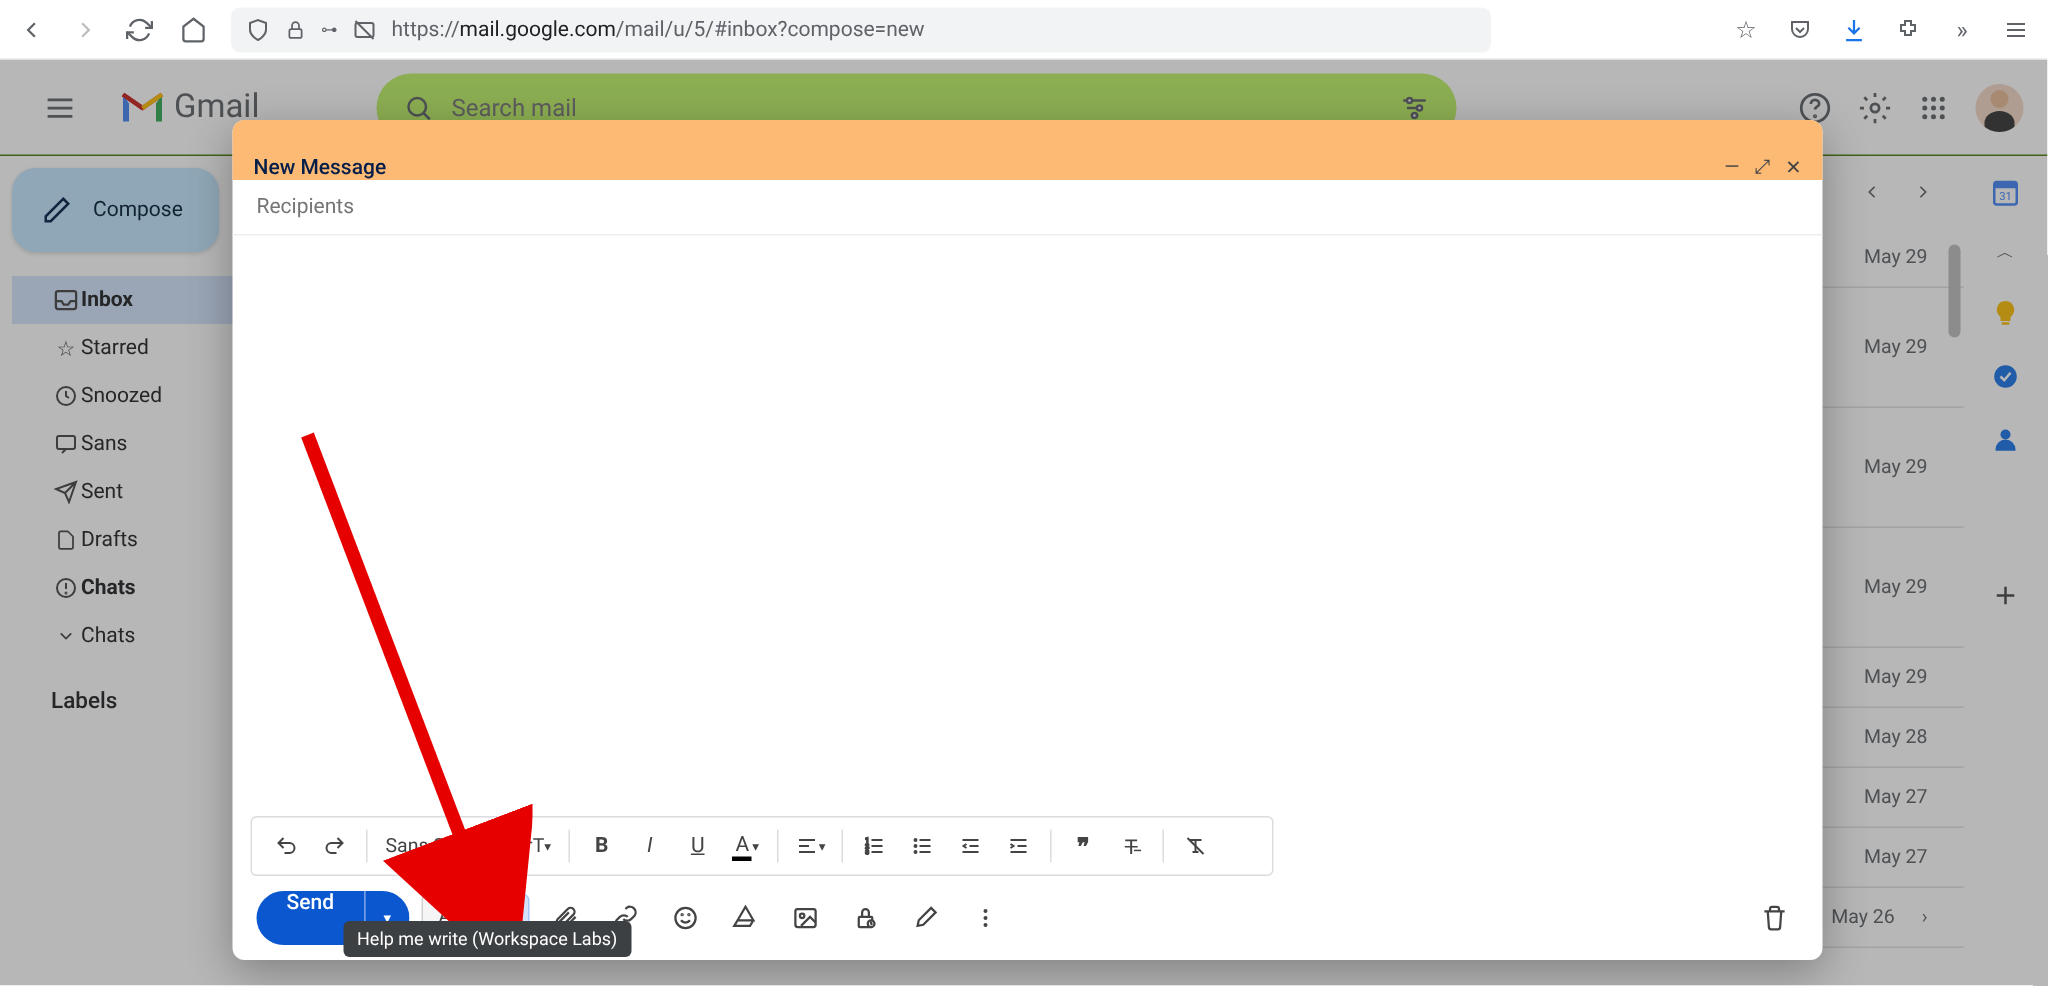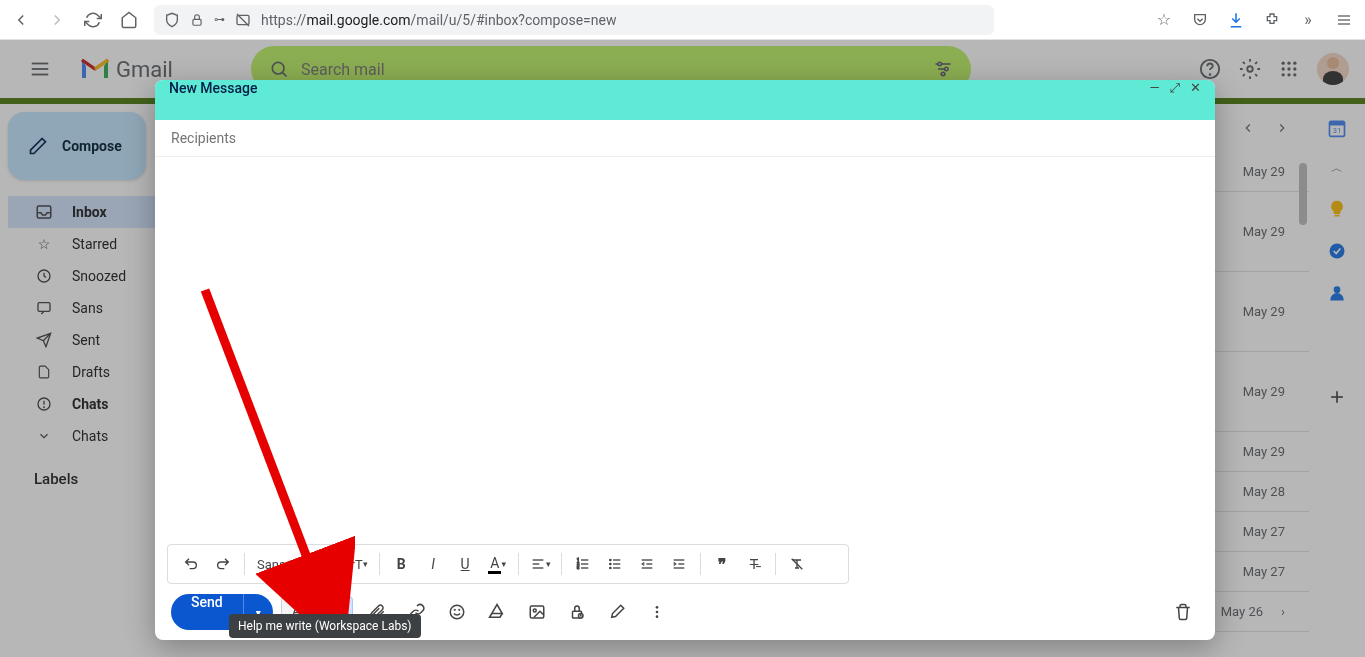--- a/index.html
+++ b/index.html
@@ -8,56 +8,56 @@
 
 .browser-bar { height: 40px; display: flex; align-items: center; padding: 0 10px; gap: 14px; border-bottom: 1px solid #e0e0e0; }
 .browser-bar .icon-btn { width: 22px; height: 22px; display: flex; align-items: center; justify-content: center; color: #5f6368; cursor: pointer; }
 .browser-bar .icon-btn.disabled { color: #bdbdbd; }
 .url-bar { flex: 1; display: flex; align-items: center; background: #f1f3f4; border-radius: 6px; height: 30px; padding: 0 10px; gap: 10px; max-width: 840px; }
 .url-bar .url-text { color: #5f6368; font-size: 14px; }
 .url-bar .url-text .bold { color: #202124; }
 .browser-right { display: flex; align-items: center; gap: 14px; margin-left: auto; color: #5f6368; }
 
 
-.gmail-top { height: 64px; display: flex; align-items: center; padding: 0 16px; gap: 16px; border-bottom: 6px solid #4d7c0f; }
+.gmail-top { height: 64px; display: flex; align-items: center; padding: 0 16px; gap: 16px; border-bottom: 1px solid #4d7c0f; }
 .menu-btn { width: 48px; height: 48px; display: flex; align-items: center; justify-content: center; color: #5f6368; cursor: pointer; border-radius: 50%; }
 .logo { display: flex; align-items: center; gap: 6px; }
 .logo-text { font-size: 22px; color: #5f6368; font-weight: 400; }
 .search-container { margin-left: 62px; }
 .search-bar { width: 720px; height: 46px; background: #bef264; border-radius: 30px; display: flex; align-items: center; padding: 0 18px; gap: 12px; }
 .search-bar input { flex: 1; border: none; background: transparent; font-size: 16px; outline: none; color: #5f6368; }
 .header-right { margin-left: auto; display: flex; align-items: center; gap: 18px; color: #5f6368; }
 .avatar { width: 32px; height: 32px; border-radius: 50%; background: #f4d7c5; position: relative; overflow: hidden; }
 .avatar::after { content: ''; position: absolute; bottom: -2px; left: 6px; width: 20px; height: 16px; background: #333; border-radius: 50% 50% 0 0; }
 .avatar::before { content: ''; position: absolute; top: 4px; left: 10px; width: 12px; height: 12px; background: #e8b896; border-radius: 50%; }
 
 
 .sidebar { position: absolute; left: 0; top: 104px; width: 256px; padding: 8px 8px 0 8px; }
-.compose-btn { width: 138px; height: 68px; background: #c2e7ff; border-radius: 16px; display: flex; align-items: center; padding: 0 20px; gap: 14px; font-size: 14px; color: #001d35; font-weight: 700; cursor: pointer; margin-bottom: 16px; box-shadow: 0 1px 3px rgba(0,0,0,.15); }
-.nav-item { height: 32px; display: flex; align-items: center; padding: 0 12px 0 26px; gap: 18px; font-size: 14px; color: #202124; cursor: pointer; border-radius: 0 16px 16px 0; }
+.compose-btn { width: 138px; height: 56px; background: #c2e7ff; border-radius: 16px; display: flex; align-items: center; padding: 0 20px; gap: 14px; font-size: 14px; color: #001d35; font-weight: 400; cursor: pointer; margin-bottom: 16px; box-shadow: 0 1px 3px rgba(0,0,0,.15); }
+.nav-item { height: 32px; display: flex; align-items: center; padding: 0 12px 0 26px; gap: 0; font-size: 14px; color: #202124; cursor: pointer; border-radius: 0 16px 16px 0; }
 .nav-item.active { background: #d3e3fd; font-weight: 700; }
 .nav-item .icon { width: 20px; display: flex; justify-content: center; color: #444; }
 .nav-item.bold { font-weight: 700; }
 .labels-header { padding: 18px 26px 8px; font-size: 15px; font-weight: 500; color: #202124; }
 
 
 .main-area { position: absolute; left: 256px; top: 104px; right: 56px; bottom: 0; }
 .inbox-row { height: 40px; border-bottom: 1px solid #e0e0e0; display: flex; align-items: center; justify-content: flex-end; padding: 0 24px; font-size: 13px; color: #5f6368; }
 .inbox-topbar { height: 48px; display: flex; align-items: center; justify-content: flex-end; padding: 0 20px; gap: 20px; color: #5f6368; }
 
 
 .right-rail { position: absolute; right: 0; top: 104px; width: 56px; display: flex; flex-direction: column; align-items: center; gap: 22px; padding-top: 14px; }
 .rail-icon { width: 20px; height: 20px; display: flex; align-items: center; justify-content: center; cursor: pointer; }
 
 
 .dim { position: absolute; left: 0; top: 40px; right: 0; bottom: 0; background: rgba(50,50,50,.35); pointer-events: none; }
 
 
 .compose-window { position: absolute; left: 155px; top: 80px; width: 1060px; height: 560px; background: #fff; border-radius: 8px; box-shadow: 0 8px 30px rgba(0,0,0,.3); display: flex; flex-direction: column; z-index: 10; }
-.compose-header { height: 40px; background: #5eead4; border-radius: 8px 8px 0 0; display: flex; align-items: flex-start; padding: 0 14px; gap: 27px; }
+.compose-header { height: 40px; background: #fdba74; border-radius: 8px 8px 0 0; display: flex; align-items: flex-end; padding: 0 14px; gap: 27px; }
 .compose-title { font-size: 14px; color: #041e49; font-weight: 500; }
 .compose-header-right { margin-left: auto; display: flex; gap: 10px; color: #444; }
 .compose-header-right span { cursor: pointer; font-size: 13px; }
 .compose-field { padding: 10px 16px; border-bottom: 1px solid #eee; font-size: 14px; color: #5f6368; }
 .compose-field input { border: none; width: 100%; font-size: 14px; outline: none; }
 .compose-body { flex: 1; padding: 16px; position: relative; }
 
 
 .format-toolbar { margin: 0 12px; border: 1px solid #dadce0; border-radius: 4px; height: 40px; display: flex; align-items: center; padding: 0 8px; gap: 2px; width: 682px; }
 .fmt-btn { min-width: 30px; height: 30px; display: flex; align-items: center; justify-content: center; color: #444; cursor: pointer; border-radius: 2px; font-size: 14px; }

